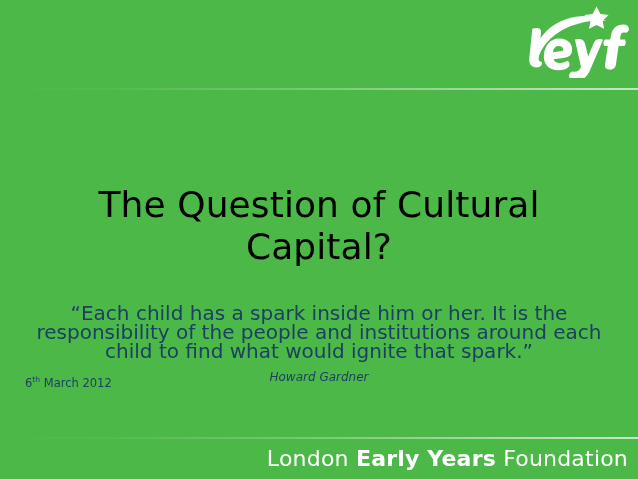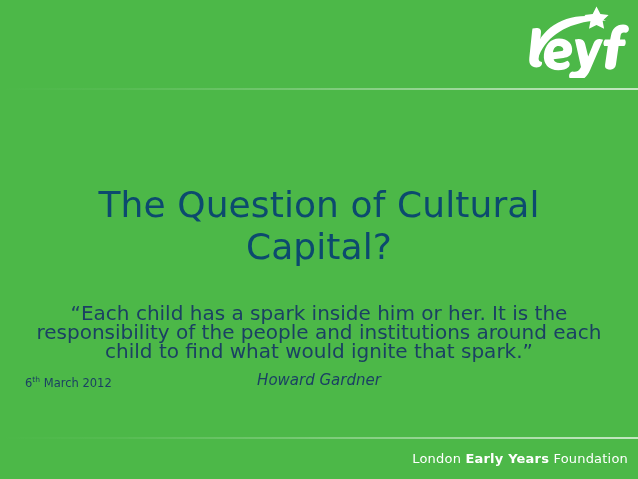--- a/index.html
+++ b/index.html
@@ -47,21 +47,21 @@
   }
   .logo svg { display: block; width: 100%; height: 100%; }
 
   
   .title {
     position: absolute;
     top: 160px;
     left: 0;
     width: 638px;
     text-align: center;
-    color: #0c4a6e;
+    color: #000000;
     font-family: "DejaVu Sans", sans-serif;
     font-size: 36px;
     line-height: 42px;
     font-weight: 400;
     letter-spacing: 0.1px;
     white-space: pre-line;
   }
 
   
   .quote {
@@ -79,21 +79,21 @@
 
   
   .attribution {
     position: absolute;
     top: 356px;
     left: 0;
     width: 638px;
     text-align: center;
     color: #1b4063;
     font-family: "DejaVu Sans", sans-serif;
-    font-size: 15px;
+    font-size: 12px;
     line-height: 19px;
     font-style: italic;
     font-weight: 400;
   }
 
   
   .details {
     position: absolute;
     top: 376px;
     left: 25px;
@@ -111,21 +111,21 @@
     margin-top: 25px;
   }
 
   
   .footer {
     position: absolute;
     top: 448px;
     right: 10px;
     color: #ffffff;
     font-family: "DejaVu Sans", sans-serif;
-    font-size: 13px;
+    font-size: 22px;
     line-height: 22px;
     font-weight: 400;
     letter-spacing: 0.2px;
     white-space: pre;
     text-align: center;
   }
   .footer .strong { font-weight: 700; }
 </style>
 </head>
 <body>

